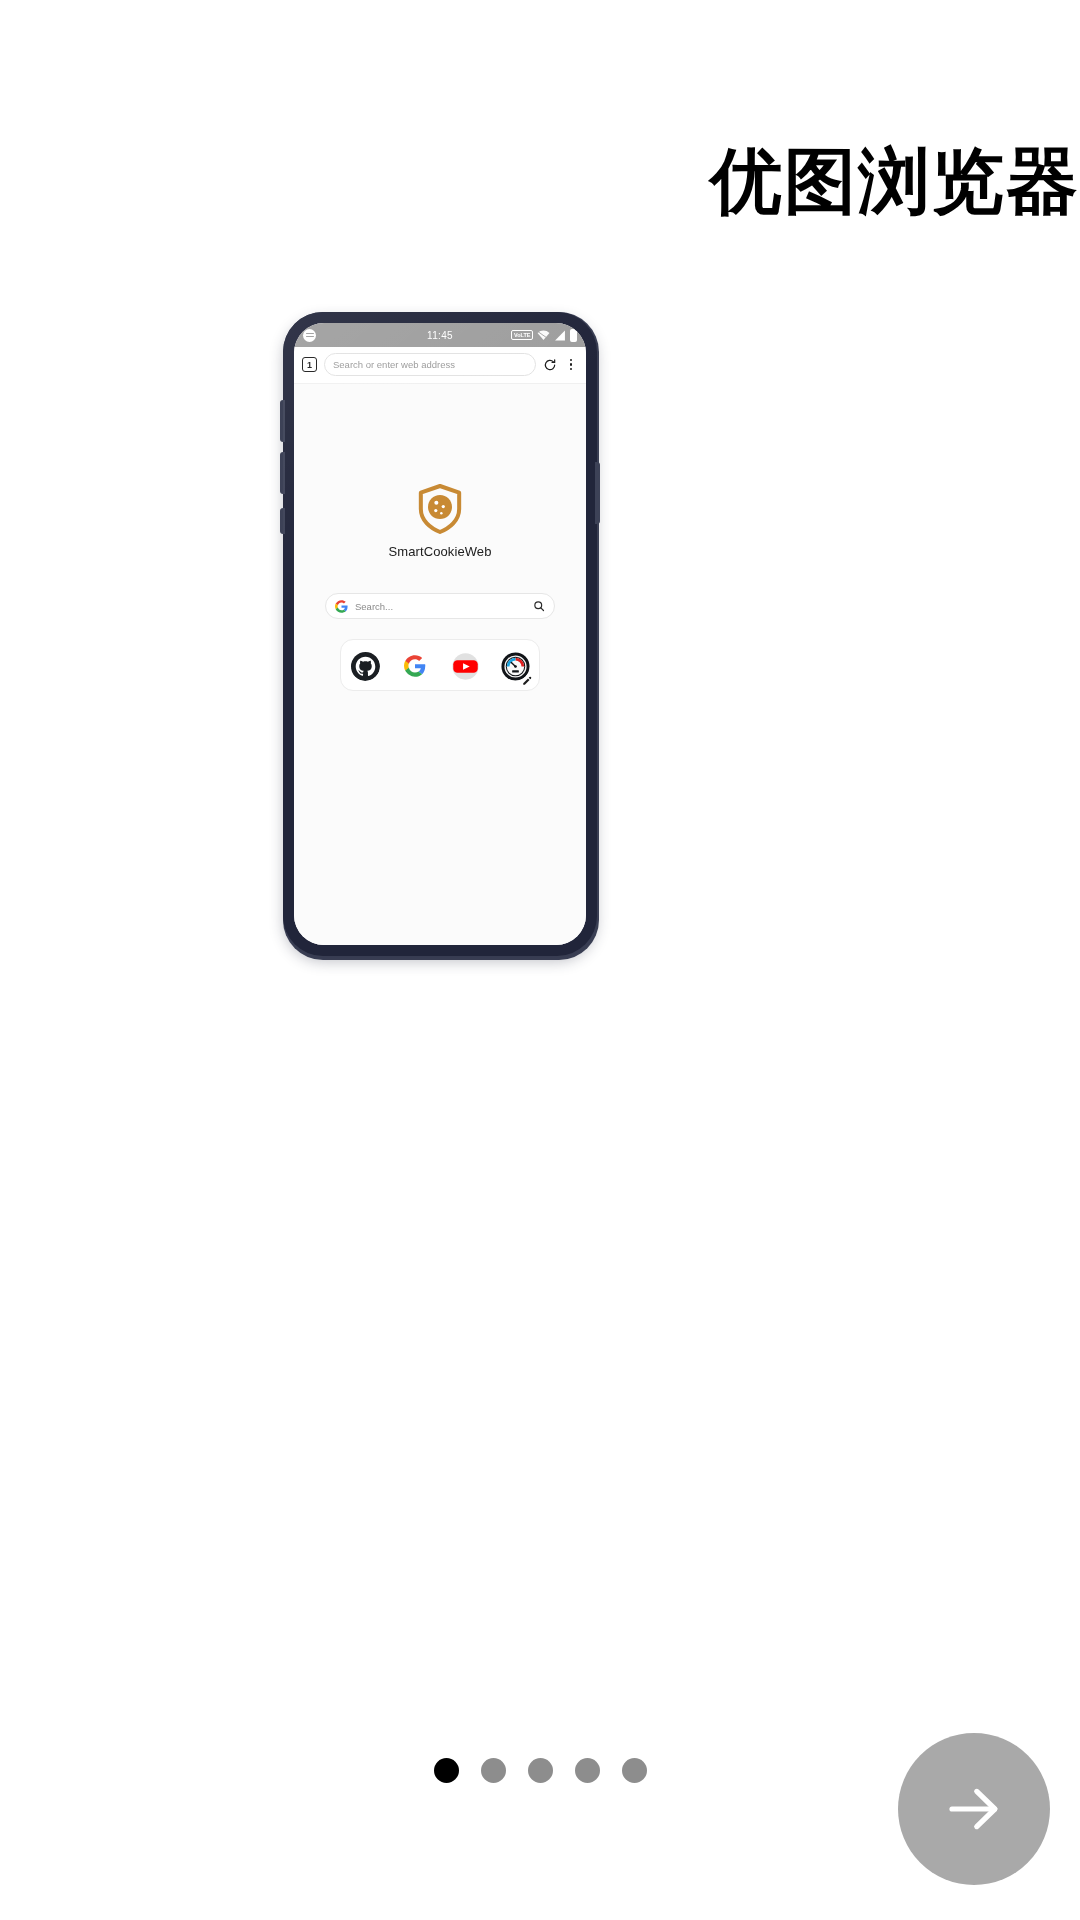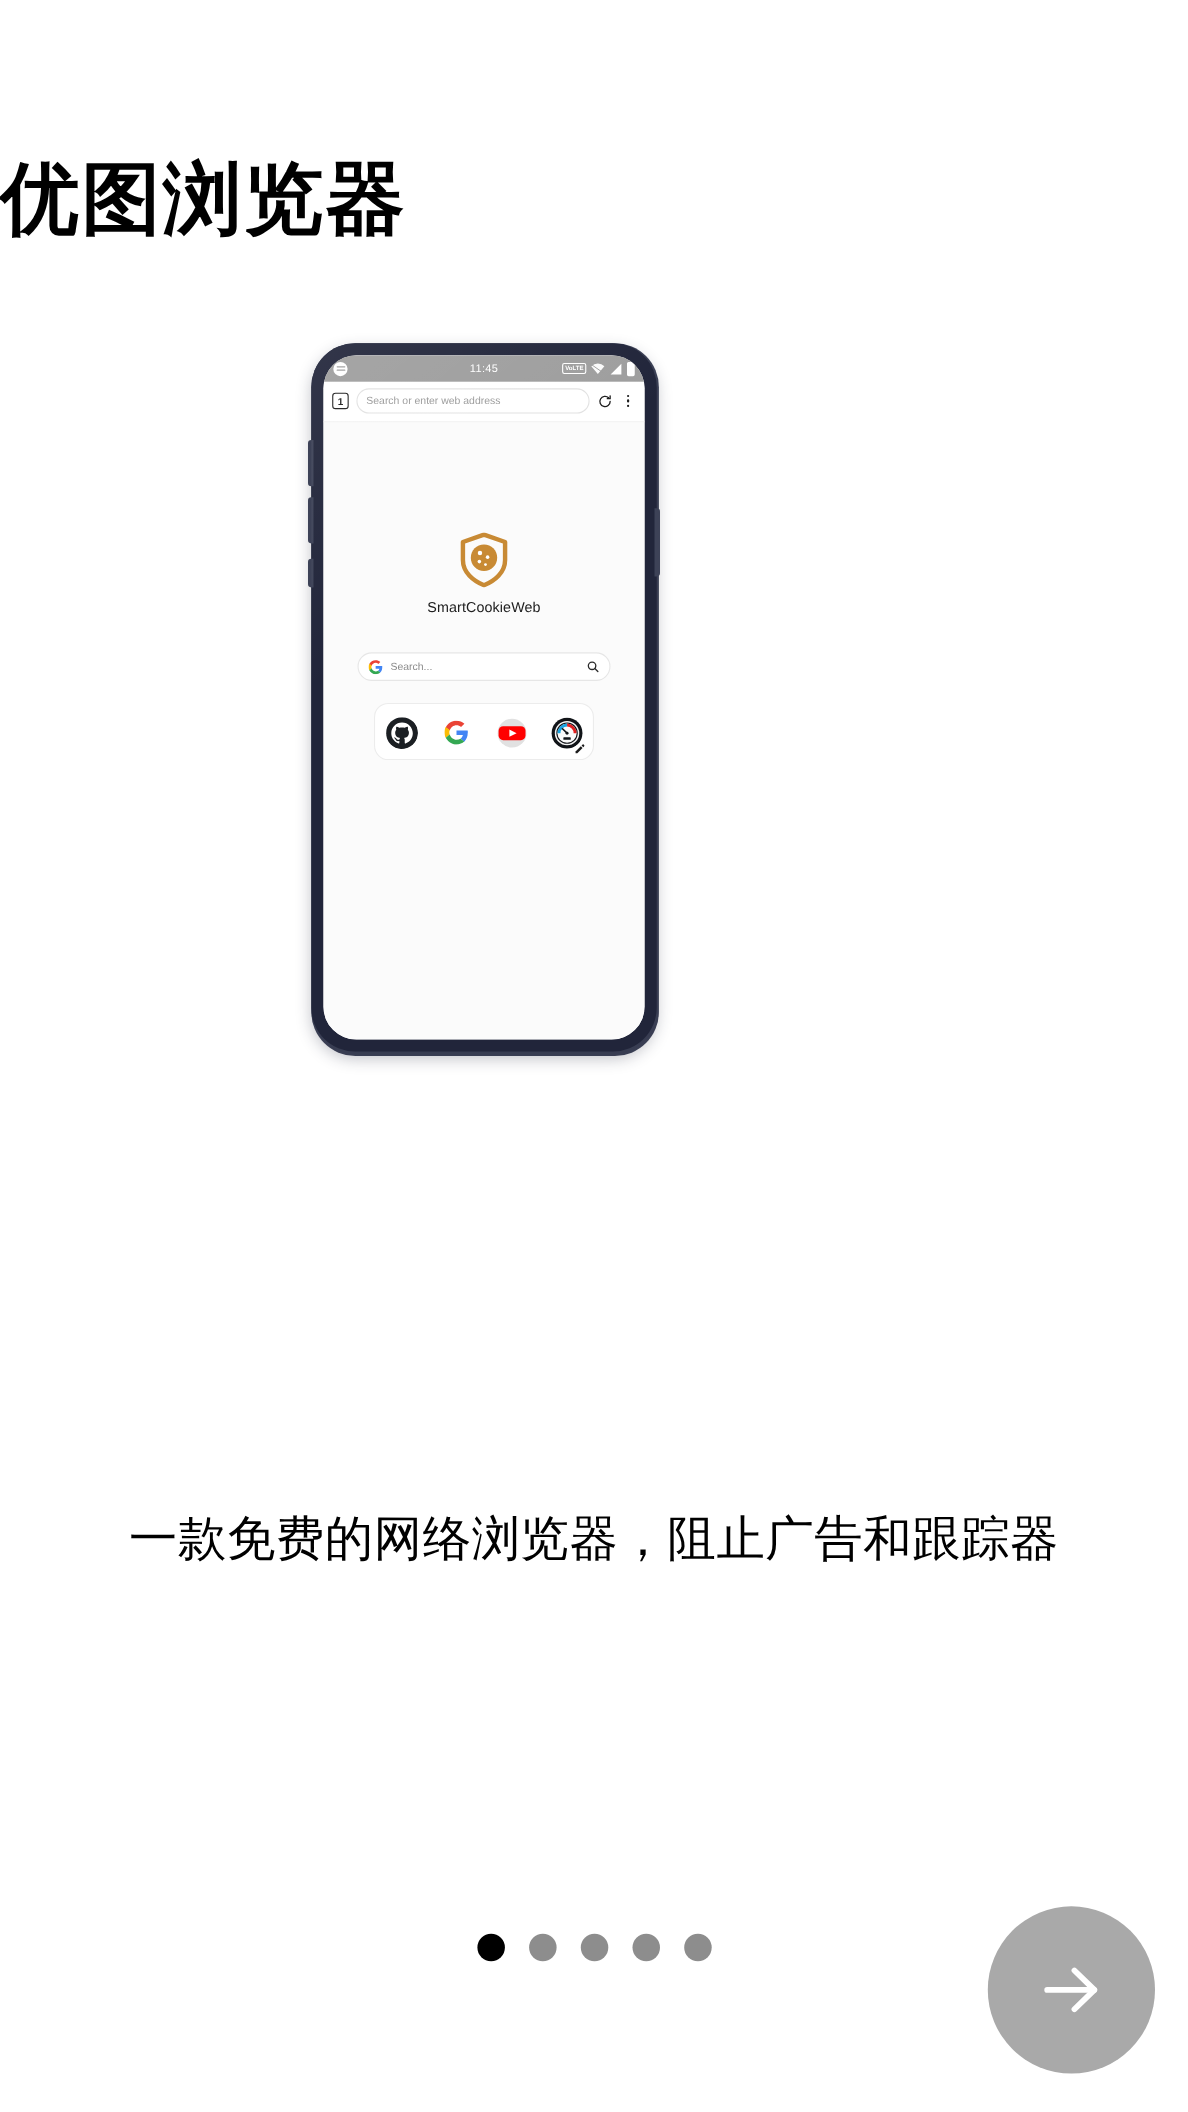--- a/index.html
+++ b/index.html
@@ -17,21 +17,21 @@
     height: 1920px;
     background: #ffffff;
   }
 
   
   .headline {
     position: absolute;
     top: 140px;
     left: 0;
     width: 1080px;
-    text-align: left;
+    text-align: right;
     font-size: 72px;
     font-weight: 700;
     letter-spacing: 2px;
     color: #000000;
     line-height: 1.15;
   }
 
   
   .phone-wrap {
     position: absolute;
@@ -453,21 +453,20 @@
               <path d="M3 17.2 L14.4 5.8 L18.2 9.6 L6.8 21 L3 21 Z" fill="#1c1c1c"></path>
               <path d="M16.1 4.1 L19.9 7.9 L21.4 6.4 A2.1 2.1 0 0 0 17.6 2.6 Z" fill="#1c1c1c"></path>
             </svg>
           </div>
 
         </div>
       </div>
     </div>
   </div>
 
-  <div class="subtitle">一款免费的网络浏览器，阻止广告和跟踪器</div>
 
   <div class="dots">
     <span class="dot active"></span>
     <span class="dot"></span>
     <span class="dot"></span>
     <span class="dot"></span>
     <span class="dot"></span>
   </div>
 
   <button class="fab-next">

